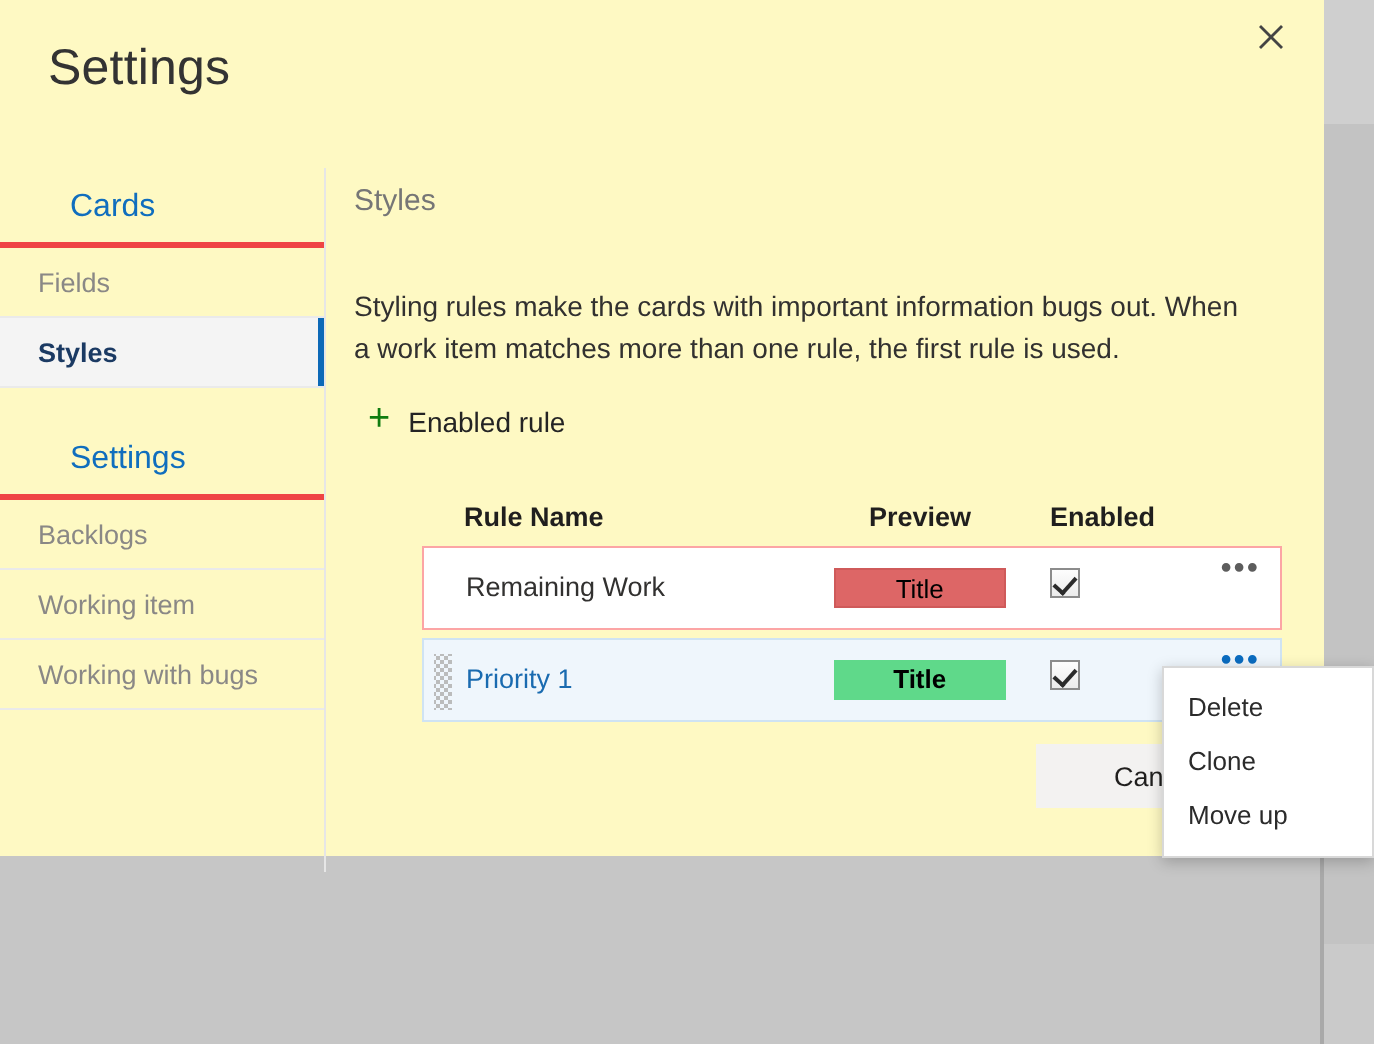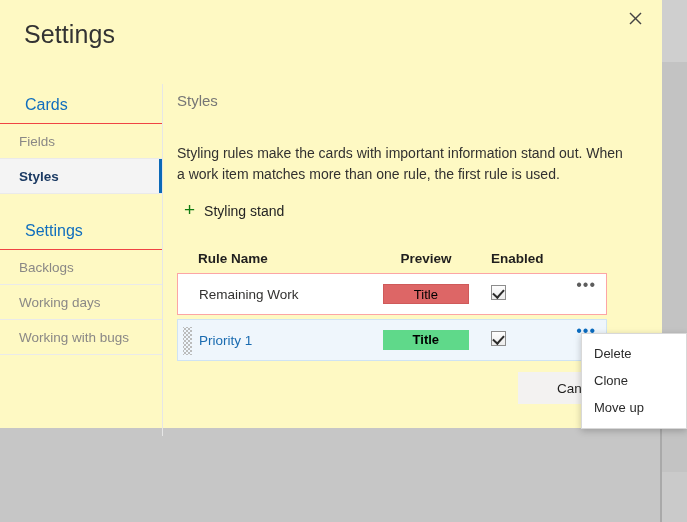--- a/index.html
+++ b/index.html
@@ -97,24 +97,24 @@
   .nav {
     position: absolute;
     left: 0;
     top: 86px;
     width: 162px;
   }
   .nav-header {
     height: 38px;
     display: flex;
     align-items: center;
-    padding-left: 25px;
+    padding-left: 35px;
     font-size: 16px;
     color: #106ebe;
-    border-bottom: 1px solid #ef4444;
+    border-bottom: 3px solid #ef4444;
     box-sizing: border-box;
   }
   .nav-item {
     position: relative;
     height: 35px;
     display: flex;
     align-items: center;
     padding-left: 19px;
     font-size: 13.5px;
     color: #8a8886;
@@ -185,20 +185,21 @@
     line-height: 1;
     font-weight: 400;
     position: relative;
     top: -1px;
   }
 
   
   .table {
     margin-top: 22px;
     width: 430px;
+    margin-left: 34px;
   }
   .t-head {
     display: flex;
     align-items: center;
     height: 30px;
     font-size: 13.5px;
     font-weight: bold;
     color: #201f1e;
   }
   .c-name   { width: 190px; padding-left: 21px; box-sizing: border-box; }
@@ -391,36 +392,36 @@
       <div class="nav-item">Fields</div>
 
       <div class="nav-item selected">Styles</div>
 
       <div class="nav-gap"></div>
 
       <div class="nav-header">Settings</div>
 
       <div class="nav-item">Backlogs</div>
 
-      <div class="nav-item">Working days</div>
+      <div class="nav-item">Working item</div>
 
       <div class="nav-item">Working with bugs</div>
     </div>
 
     <div class="v-divider"></div>
 
     <div class="main">
 
       <div class="section-title">Styles</div>
 
-      <p class="description">Styling rules make the cards with important information stand out. When a work item matches more than one rule, the first rule is used.</p>
+      <p class="description">Styling rules make the cards with important information bugs out. When a work item matches more than one rule, the first rule is used.</p>
 
       <div class="add-rule">
         <span class="plus-icon">+</span>
-        <span>Styling stand</span>
+        <span>Enabled rule</span>
       </div>
 
       <div class="table">
 
         <div class="t-head">
           <div class="c-name">Rule Name</div>
           <div class="c-prev">Preview</div>
           <div class="c-enab">Enabled</div>
           <div class="c-menu"></div>
         </div>

